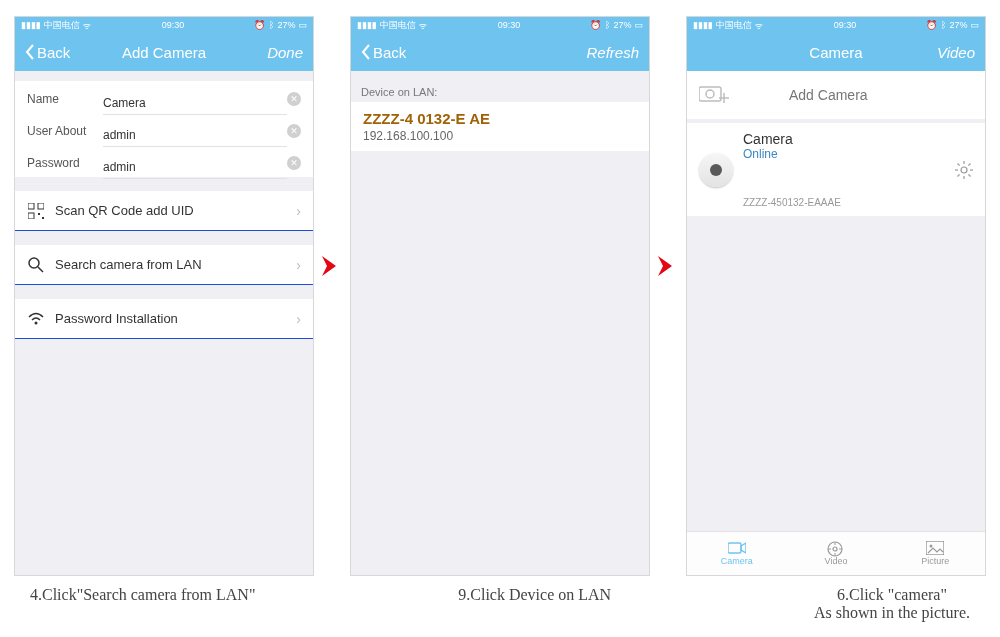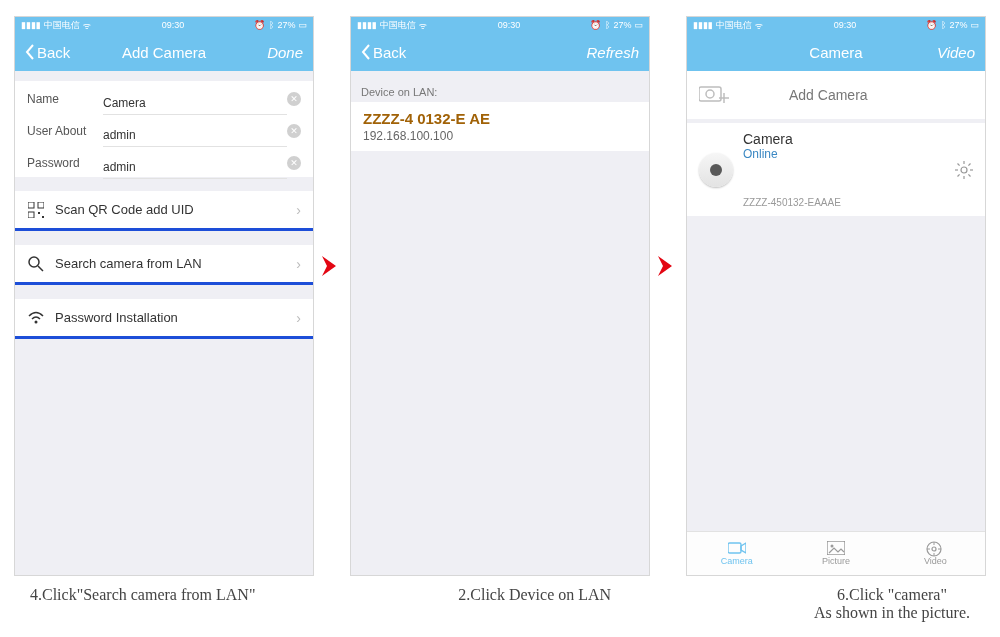--- a/index.html
+++ b/index.html
@@ -13,21 +13,21 @@
 .nav-wrap { position: relative; }
 .nav .side { min-width:60px; display:flex; align-items:center; gap:2px; z-index:1; }
 .nav .side.right { justify-content:flex-end;font-style:italic; }
 .content { flex: 1; background: #efeff4; overflow:hidden; }
 .form { background:#fff; }
 .field { display:flex; align-items:flex-start; padding: 11px 12px; height: 32px; }
 .field .lbl { width: 76px; font-size: 12px; color:#555; }
 .field .val { flex:1; border:none; border-bottom:1px solid #e2e2e2; font-size:12px; padding:4px 0; background:transparent; color:#333; }
 .field .clear { width:14px; height:14px; border-radius:50%; background:#d0d0d0; color:#fff; font-size:9px; display:flex; align-items:center; justify-content:center; }
 .spacer { height: 14px; background:#efeff4; }
-.row { background:#fff; height: 40px; display:flex; align-items:center; padding:0 12px; font-size:13px; color:#333; border-bottom:3px solid #1d4ed8; }
+.row { background:#fff; height: 40px; display:flex; align-items:center; padding:0 12px; font-size:13px; color:#333; border-bottom:1px solid #1d4ed8; }
 .row .ricon { width:18px; height:18px; margin-right:10px; display:flex; align-items:center; justify-content:center; }
 .row .chev { margin-left:auto; color:#bbb; font-size:14px; }
 .section-h { font-size:11px; color:#777; padding:15px 10px 4px; }
 .device { background:#fff; padding:8px 12px; }
 .device .d1 { font-size:15px; font-weight:600; color:#a16207; }
 .device .d2 { font-size:12px; color:#666; margin-top:2px; }
 .add-cam { height:48px; background:#fff; display:flex; align-items:center; padding:0 12px; font-size:14px; color:#777; }
 .add-cam .aicon { width:30px; height:24px; margin-right:60px; opacity:.55; }
 .cam-row { background:#fff; display:flex; align-items:center; padding:8px 12px; gap:10px; }
 .cam-row .cimg { width:34px; height:34px; border-radius:50%; background:linear-gradient(#f6f6f6,#e3e3e3); box-shadow:0 1px 2px rgba(0,0,0,.25); position:relative; }
@@ -248,45 +248,45 @@
         <span class="ticon">
               <svg width="18" height="14" viewBox="0 0 18 14">
                 <rect x="0" y="2" width="13" height="10" rx="1.5" fill="none" stroke="#6fc3ef" stroke-width="1.4"></rect>
                 <path d="M13 5 L18 2 L18 12 L13 9 Z" fill="none" stroke="#6fc3ef" stroke-width="1.4"></path>
               </svg>
             </span>
         <span>Camera</span>
       </div>
       <div class="tab">
         <span class="ticon">
-              <svg width="18" height="14" viewBox="0 0 18 14">
-                <rect x="0" y="0" width="18" height="14" rx="1.5" fill="none" stroke="#9a9a9a" stroke-width="1.4"></rect>
-                <circle cx="5" cy="5" r="1.5" fill="#9a9a9a"></circle>
-                <path d="M2 12 L7 7 L11 11 L14 8 L17 11" fill="none" stroke="#9a9a9a" stroke-width="1.2"></path>
-              </svg>
-            </span>
-        <span>Picture</span>
-      </div>
-      <div class="tab">
-        <span class="ticon">
               <svg width="16" height="16" viewBox="0 0 16 16">
                 <circle cx="8" cy="8" r="7" fill="none" stroke="#9a9a9a" stroke-width="1.2"></circle>
                 <circle cx="8" cy="8" r="2" fill="none" stroke="#9a9a9a" stroke-width="1.2"></circle>
                 <line x1="8" y1="1" x2="8" y2="4" stroke="#9a9a9a"></line>
                 <line x1="8" y1="12" x2="8" y2="15" stroke="#9a9a9a"></line>
                 <line x1="1" y1="8" x2="4" y2="8" stroke="#9a9a9a"></line>
                 <line x1="12" y1="8" x2="15" y2="8" stroke="#9a9a9a"></line>
               </svg>
             </span>
         <span>Video</span>
       </div>
+      <div class="tab">
+        <span class="ticon">
+              <svg width="18" height="14" viewBox="0 0 18 14">
+                <rect x="0" y="0" width="18" height="14" rx="1.5" fill="none" stroke="#9a9a9a" stroke-width="1.4"></rect>
+                <circle cx="5" cy="5" r="1.5" fill="#9a9a9a"></circle>
+                <path d="M2 12 L7 7 L11 11 L14 8 L17 11" fill="none" stroke="#9a9a9a" stroke-width="1.2"></path>
+              </svg>
+            </span>
+        <span>Picture</span>
+      </div>
     </div>
   </div>
 </div>
 
 </div>
 
 <div class="captions">
   <div class="cap">4.Click"Search camera from LAN"</div>
-  <div class="cap">2.Click Device on LAN</div>
+  <div class="cap">9.Click Device on LAN</div>
   <div class="cap">6.Click "camera"
 As shown in the picture.</div>
 </div>
 
 </body></html>

